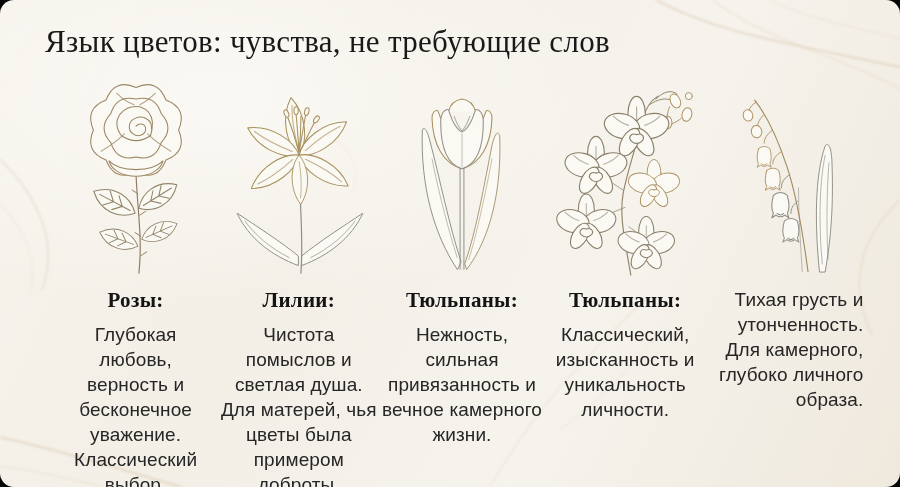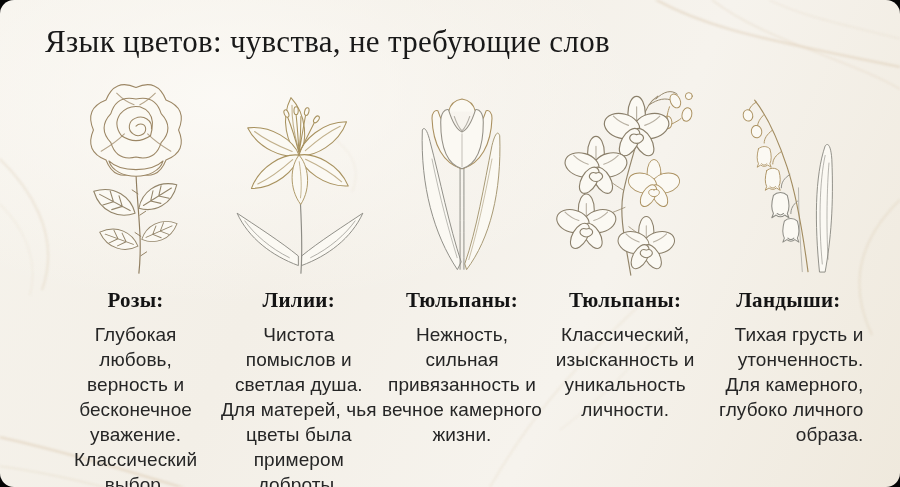--- a/index.html
+++ b/index.html
@@ -344,19 +344,18 @@
                 <path d="M-3,16 C-1,18 1,18 3,16" fill="none"></path>
               </g>
               <path d="M95,136 C90,140 88,144 88,149" fill="none"></path>
               <g transform="translate(88,158) scale(1.05)">
                 <path d="M-6.5,-1 C-8.5,6 -8.5,12 -6.5,16 L-8,20 L-4,17.5 C-1.5,19.5 1.5,19.5 4,17.5 L8,20 L6.5,16 C8.5,12 8.5,6 6.5,-1 C3,-4.5 -3,-4.5 -6.5,-1 Z"></path>
                 <path d="M-3,16 C-1,18 1,18 3,16" fill="none"></path>
               </g>
             </g>
           </svg>
         </div>
-        <div class="flower-name">Ландыши:</div>
         <div class="flower-desc">Тихая грусть и утонченность. Для камерного, глубоко личного образа.</div>
       </div>
 
     </div>
   </div>
 </div>
 
 </body></html>

